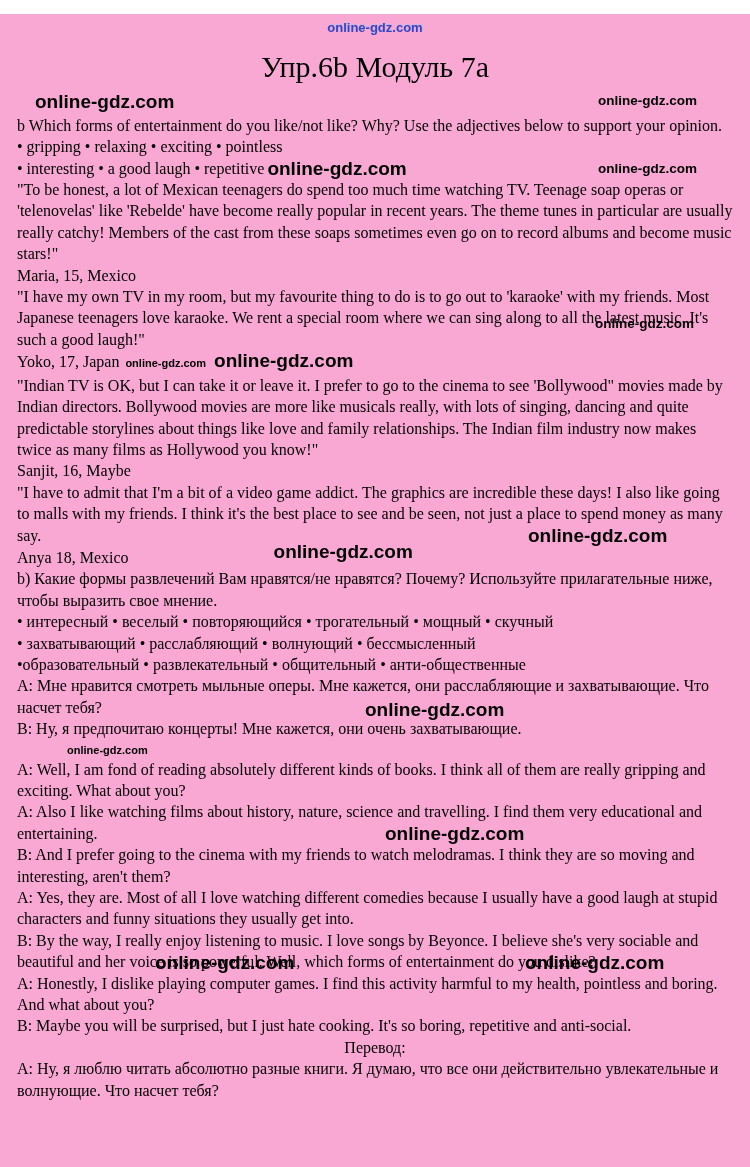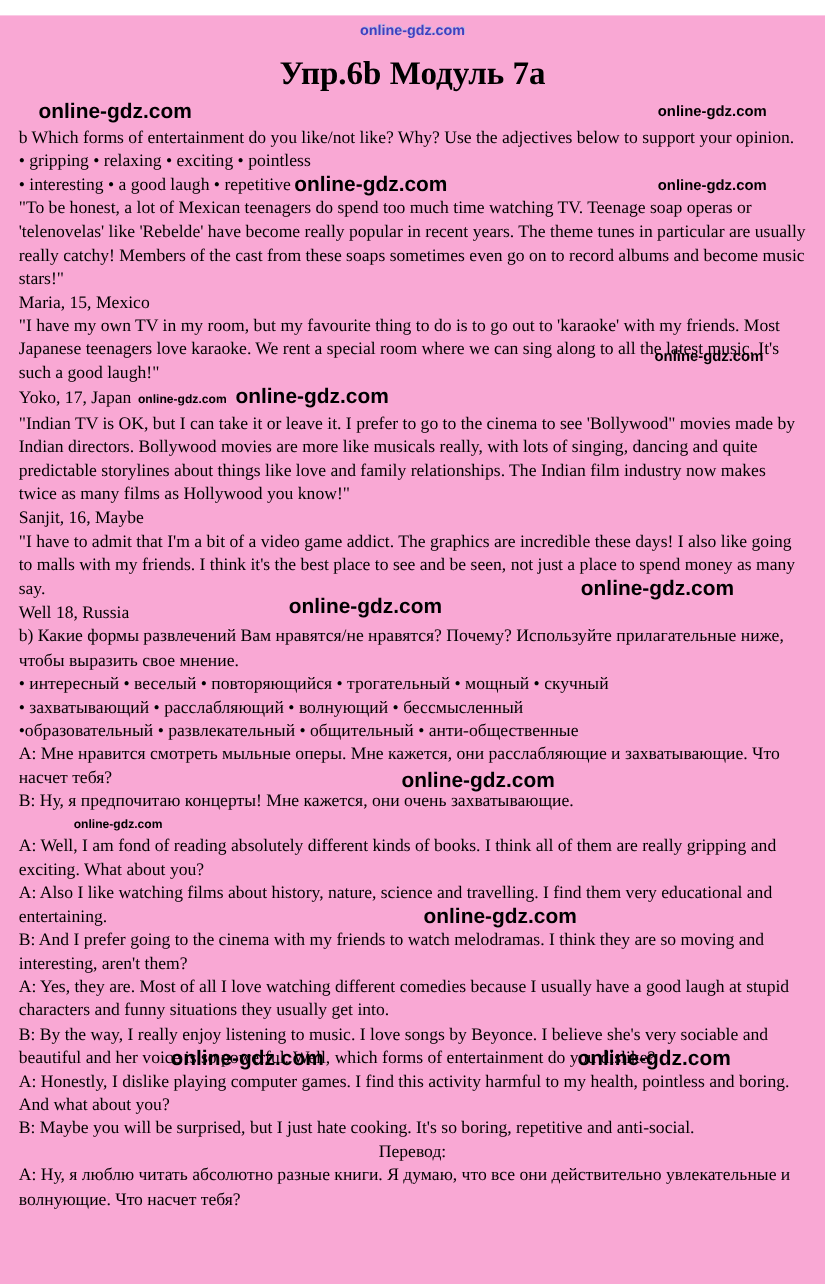--- a/index.html
+++ b/index.html
@@ -39,21 +39,21 @@
     font-family: "Liberation Sans", "DejaVu Sans", sans-serif;
     font-weight: bold;
   }
   .wm-lg { font-size: 19px; line-height: 21px; }
   .wm-md { font-size: 13.5px; }
   .wm-xs { font-size: 11px; }
 
   .title {
     font-size: 30px;
     line-height: 34px;
-    font-weight: bold;
+    font-weight: normal;
     text-align: center;
     margin: 12px 0 6px 0;
   }
   .wm-header-row {
     display: flex;
     justify-content: space-between;
     align-items: flex-end;
     padding: 0 36px 0 18px;
     margin-bottom: 3px;
   }
@@ -114,21 +114,21 @@
 
   <p>"Indian TV is OK, but I can take it or leave it. I prefer to go to the cinema to see 'Bollywood" movies made by Indian directors. Bollywood movies are more like musicals really, with lots of singing, dancing and quite predictable storylines about things like love and family relationships. The Indian film industry now makes twice as many films as Hollywood you know!"</p>
   <p>Sanjit, 16, Maybe</p>
 
   <div class="rel">
     <p>"I have to admit that I'm a bit of a video game addict. The graphics are incredible these days! I also like going to malls with my friends. I think it's the best place to see and be seen, not just a place to spend money as many say.</p>
     <span class="wm wm-lg wm-q4">online-gdz.com</span>
   </div>
 
   <div class="author4-row">
-    <span>Well 18, Russia</span><span class="wm wm-lg">online-gdz.com</span>
+    <span>Anya 18, Mexico</span><span class="wm wm-lg">online-gdz.com</span>
   </div>
 
   <p class="bold">b) Какие формы развлечений Вам нравятся/не нравятся? Почему? Используйте прилагательные ниже, чтобы выразить свое мнение.</p>
   <p>• интересный • веселый • повторяющийся • трогательный • мощный • скучный</p>
   <p>• захватывающий • расслабляющий • волнующий • бессмысленный</p>
   <p>•образовательный • развлекательный • общительный • анти-общественные</p>
 
   <div class="rel">
     <p class="italic">А: Мне нравится смотреть мыльные оперы. Мне кажется, они расслабляющие и захватывающие. Что насчет тебя?</p>
     <span class="wm wm-lg wm-example">online-gdz.com</span>

